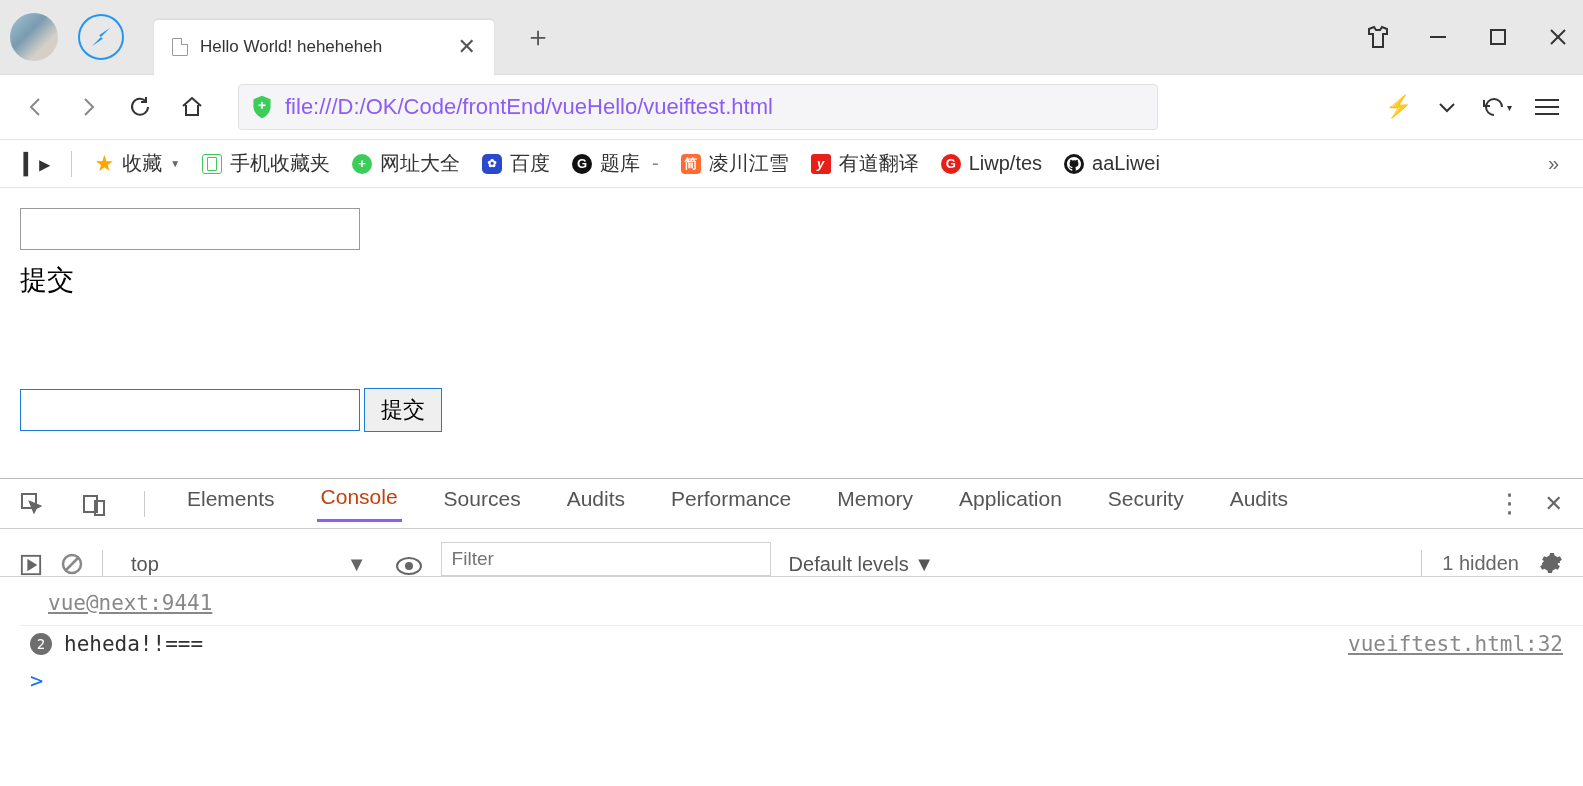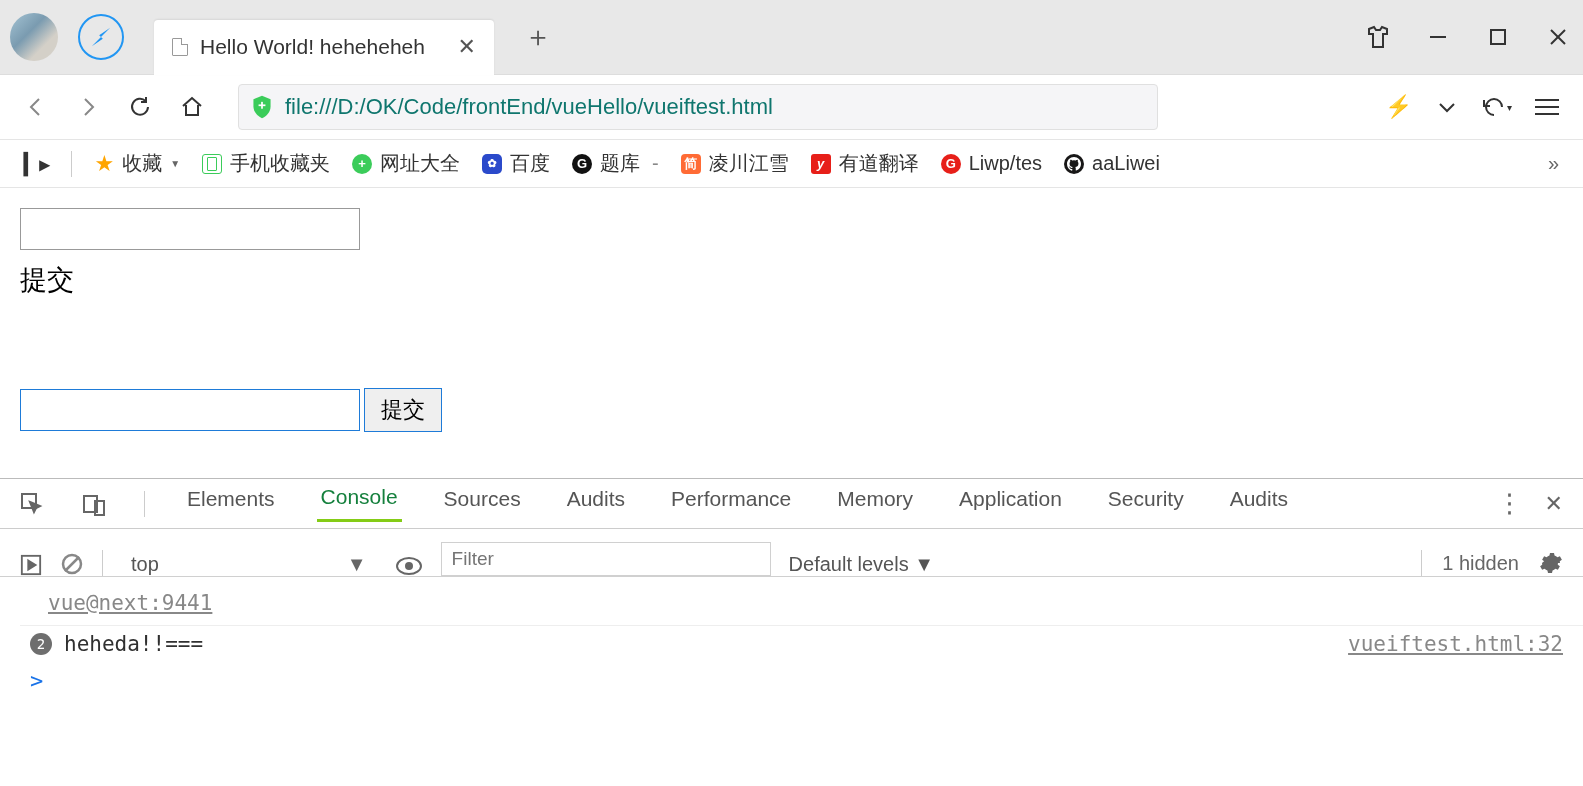--- a/index.html
+++ b/index.html
@@ -6,34 +6,34 @@
 body { font-family: "Microsoft YaHei", "Segoe UI", sans-serif; font-size: 16px; overflow: hidden; }
 
 
 .titlebar { height: 75px; background: #e8e8e8; display: flex; align-items: center; padding: 0 10px; border-bottom: 1px solid #ddd; }
 .avatar { width: 48px; height: 48px; border-radius: 50%; background: linear-gradient(135deg, #a5c4d4, #7a9bb0 40%, #d4d0c8 70%); margin-right: 20px; }
 .nav-circle { width: 46px; height: 46px; border: 2px solid #2196f3; border-radius: 50%; display: flex; align-items: center; justify-content: center; margin-right: 30px; }
 .nav-circle svg { width: 22px; height: 22px; fill: #2196f3; }
 .tab { background: #fff; height: 55px; display: flex; align-items: center; padding: 0 18px; border-top-left-radius: 4px; border-top-right-radius: 4px; margin-top: 20px; min-width: 340px; box-shadow: 0 -1px 2px rgba(0,0,0,0.08); }
 .tab .file-icon { width: 16px; height: 18px; border: 1px solid #999; border-radius: 1px; margin-right: 12px; position: relative; }
 .tab .file-icon::after { content: ''; position: absolute; top: -1px; right: -1px; width: 6px; height: 6px; background: #fff; border-left: 1px solid #999; border-bottom: 1px solid #999; }
-.tab-title { font-size: 21px; color: #333; flex: 1; white-space: nowrap; overflow: hidden; }
+.tab-title { font-size: 17px; color: #333; flex: 1; white-space: nowrap; overflow: hidden; }
 .tab-close { font-size: 22px; color: #555; margin-left: 20px; cursor: pointer; }
 .new-tab { font-size: 28px; color: #555; margin-left: 30px; cursor: pointer; }
 .titlebar-right { margin-left: auto; display: flex; align-items: center; gap: 30px; }
 .win-btn { width: 30px; height: 30px; display: flex; align-items: center; justify-content: center; color: #333; }
 
 
 .navbar { height: 65px; background: #fff; display: flex; align-items: center; padding: 0 20px; gap: 20px; border-bottom: 1px solid #e5e5e5; }
 .nav-btn { width: 32px; height: 32px; display: flex; align-items: center; justify-content: center; color: #888; }
 .nav-btn svg { width: 24px; height: 24px; stroke: currentColor; fill: none; stroke-width: 2; }
 .nav-btn.dark { color: #333; }
 .addressbar { flex: 1; height: 46px; background: #f5f5f7; border: 1px solid #e0e0e0; border-radius: 4px; display: flex; align-items: center; padding: 0 12px; gap: 12px; margin: 0 10px; max-width: 920px; }
 .shield { width: 22px; height: 24px; }
-.url { font-size: 22px; color: #0f766e; flex: 1; white-space: nowrap; overflow: hidden; }
+.url { font-size: 22px; color: #8b5cf6; flex: 1; white-space: nowrap; overflow: hidden; }
 .bolt { color: #2ecc40; font-size: 22px; }
 .navbar-right { display: flex; align-items: center; gap: 18px; margin-left: auto; }
 .menu-icon { display: flex; flex-direction: column; gap: 5px; }
 .menu-icon span { width: 24px; height: 2px; background: #333; }
 
 
 .bookbar { height: 48px; background: #fff; display: flex; align-items: center; padding: 0 24px; gap: 22px; border-bottom: 1px solid #e5e5e5; font-size: 20px; color: #333; }
 .bm { display: flex; align-items: center; gap: 8px; white-space: nowrap; }
 .bm-star { color: #ffa500; font-size: 22px; }
 .bm-drop { font-size: 10px; color: #666; }
@@ -46,21 +46,21 @@
 .content input[type=text].blue { border: 1px solid #1e7bd8; }
 .form-btn { height: 44px; padding: 0 16px; font-size: 22px; background: #efefef; border: 1px solid #1e7bd8; margin-left: 4px; }
 .submit-label { margin-top: 12px; }
 .row2 { margin-top: 90px; display: flex; align-items: center; }
 
 
 .devtools { border-top: 1px solid #bbb; background: #fff; font-family: "Segoe UI", sans-serif; }
 .dt-tabs { height: 50px; display: flex; align-items: center; padding: 0 20px; gap: 38px; border-bottom: 1px solid #ccc; font-size: 21px; color: #555; }
 .dt-tabs .ic { width: 24px; height: 24px; }
 .dt-tab { padding: 0 4px 10px; cursor: pointer; }
-.dt-tab.active { color: #15803d; border-bottom: 3px solid #84cc16; }
+.dt-tab.active { color: #c2410c; border-bottom: 3px solid #8b5cf6; }
 .dt-tabs-right { margin-left: auto; display: flex; align-items: center; gap: 22px; color: #666; }
 .dt-toolbar { height: 48px; display: flex; align-items: flex-end; padding: 0 20px; gap: 18px; border-bottom: 1px solid #d0d0d0; font-size: 20px; color: #555; }
 .dt-select { display: flex; align-items: center; gap: 8px; padding: 0 10px; }
 .dt-filter { flex: 0 0 330px; height: 34px; border: 1px solid #d0d0d0; background: #fff; font-size: 19px; padding: 0 10px; color: #999; }
 .dt-toolbar-right { margin-left: auto; display: flex; align-items: center; gap: 20px; color: #666; }
 .dt-console { padding: 10px 0 10px 20px; font-family: Consolas, monospace; font-size: 21px; }
 .log-row { display: flex; padding: 4px 20px 4px 28px; }
 .log-text { flex: 1; white-space: pre; color: #303030; }
 .log-src { color: #888; text-decoration: underline; }
 .log-row2 { display: flex; align-items: center; padding: 6px 20px 6px 10px; border-top: 1px solid #eee; margin-top: 6px; }

